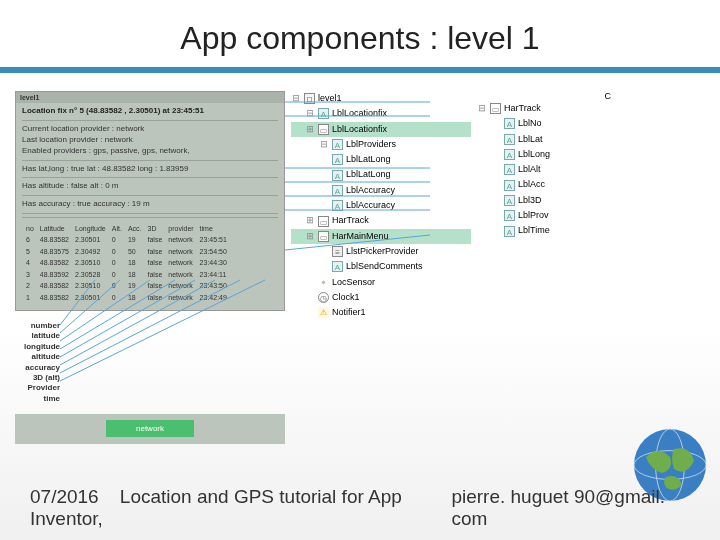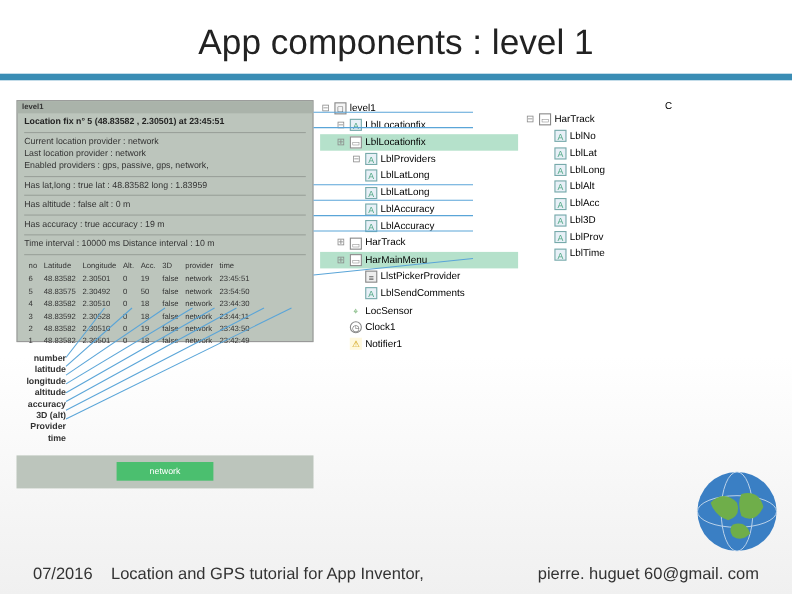--- a/index.html
+++ b/index.html
@@ -105,21 +105,21 @@
   .ic-warn { background:#fff8dd; color:#c90; border:none;}
   .ic-loc { background:#fff; color:#6a6; border:none;}
   .expander { width:10px; display:inline-block; color:#888; font-size:9px; text-align:center;}
   .footer {
     position: absolute;
     bottom: 10px;
     left: 0; right: 0;
     padding: 0 30px 0 30px;
     display: flex;
     justify-content: space-between;
-    font-size: 15px;
+    font-size: 19px;
     color: #333;
   }
   .globe {
     position: absolute;
     right: 10px;
     bottom: 35px;
     width: 80px;
     height: 80px;
   }
   svg.connectors { position:absolute; top:0; left:0; pointer-events:none; }
@@ -140,21 +140,20 @@
       <div>Current location provider : network</div>
       <div>Last location provider     : network</div>
       <div>Enabled providers : gps, passive, gps, network,</div>
       <div class="sep"></div>
       <div>Has lat,long : true  lat : 48.83582 long : 1.83959</div>
       <div class="sep"></div>
       <div>Has altitude : false alt : 0 m</div>
       <div class="sep"></div>
       <div>Has accuracy : true   accuracy : 19 m</div>
       <div class="sep"></div>
-      <div>Time interval : 10000 ms  Distance interval : 10 m</div>
       <div class="sep"></div>
       <table class="track-table">
         <thead>
             <tr id="thead-row">
               <th>no</th>
               <th>Latitude</th>
               <th>Longitude</th>
               <th>Alt.</th>
               <th>Acc.</th>
               <th>3D</th>
@@ -409,14 +408,14 @@
     <path d="M45,65 Q60,60 65,75 Q55,85 45,78 Q40,70 45,65" fill="#6fae4a"></path>
   </svg>
 </div>
 
 <div class="footer">
   <div>
     <span>07/2016</span>
     &nbsp;&nbsp;
     <span>Location and GPS tutorial for App Inventor,</span>
   </div>
-  <div>pierre. huguet 60@gmail. com</div>
+  <div>pierre. huguet 90@gmail. com</div>
 </div>
 
 </body></html>

